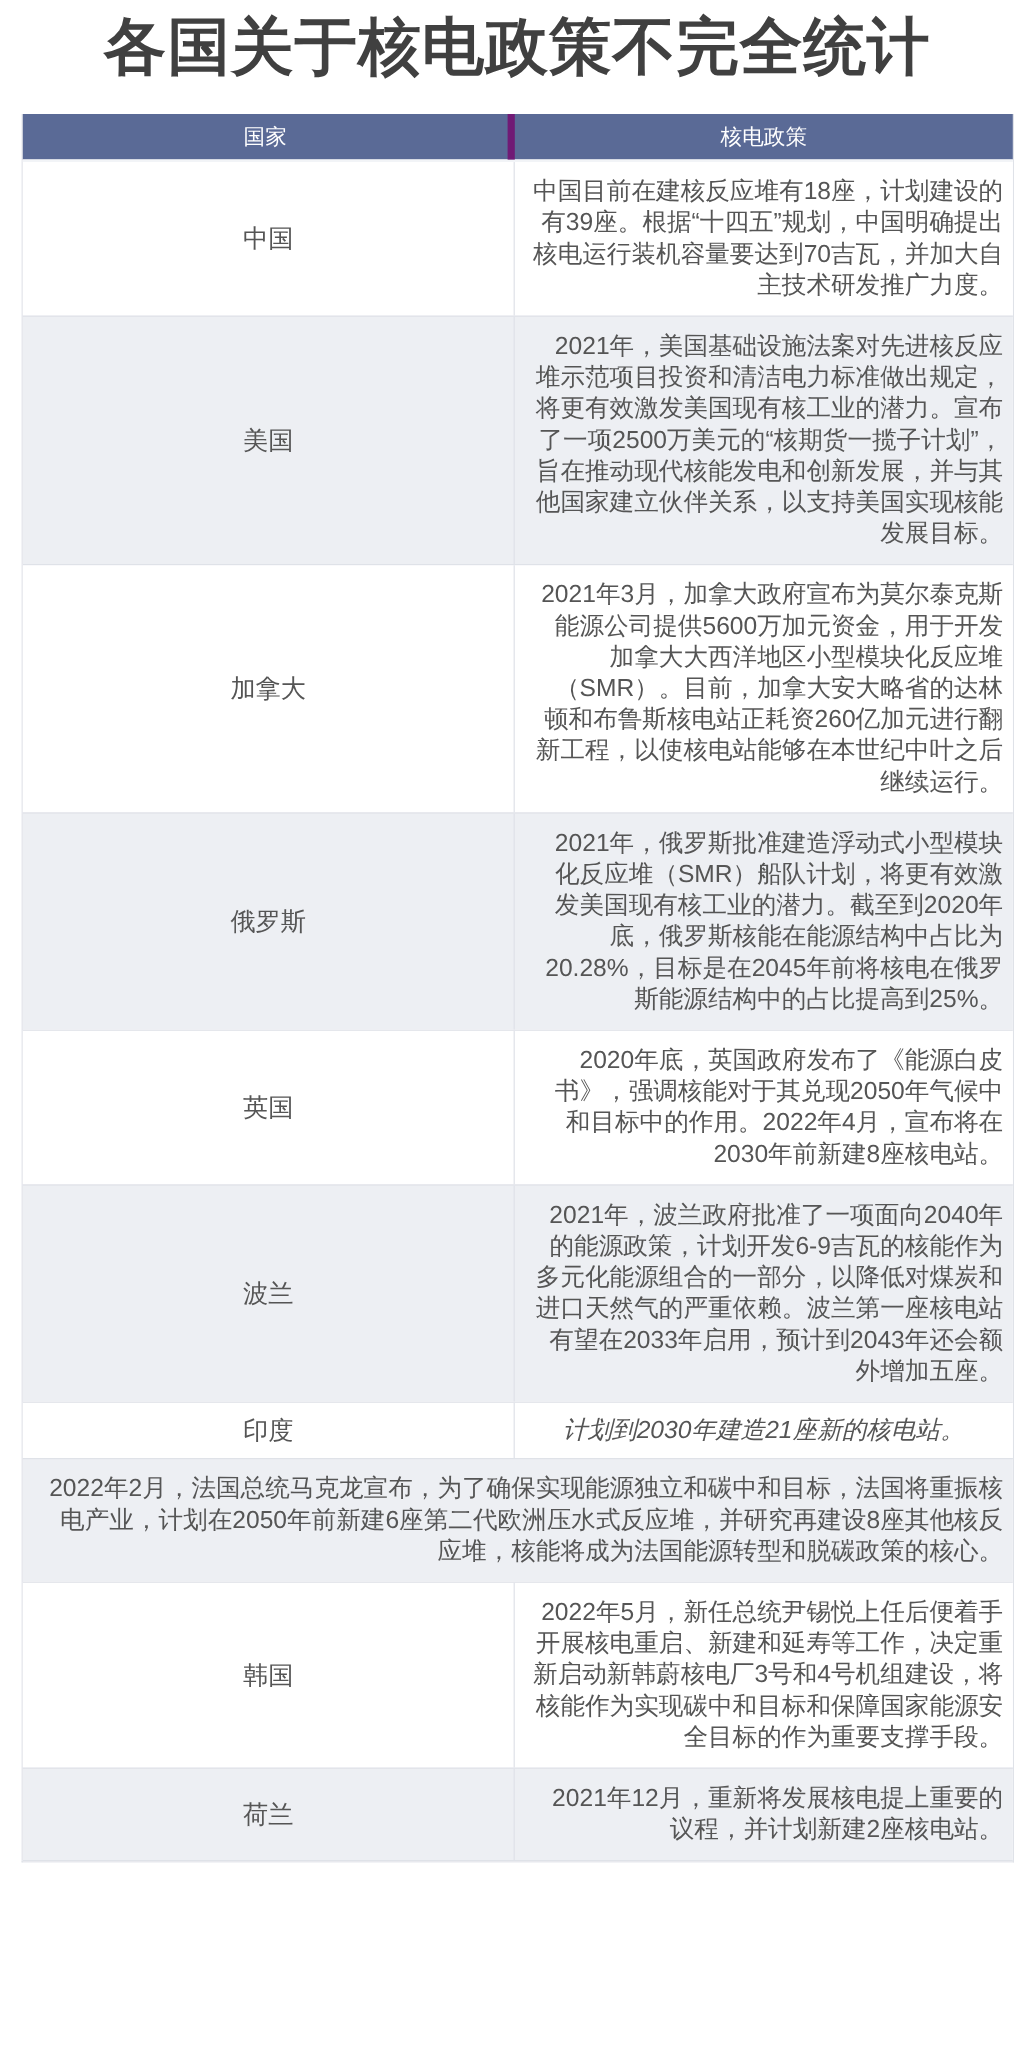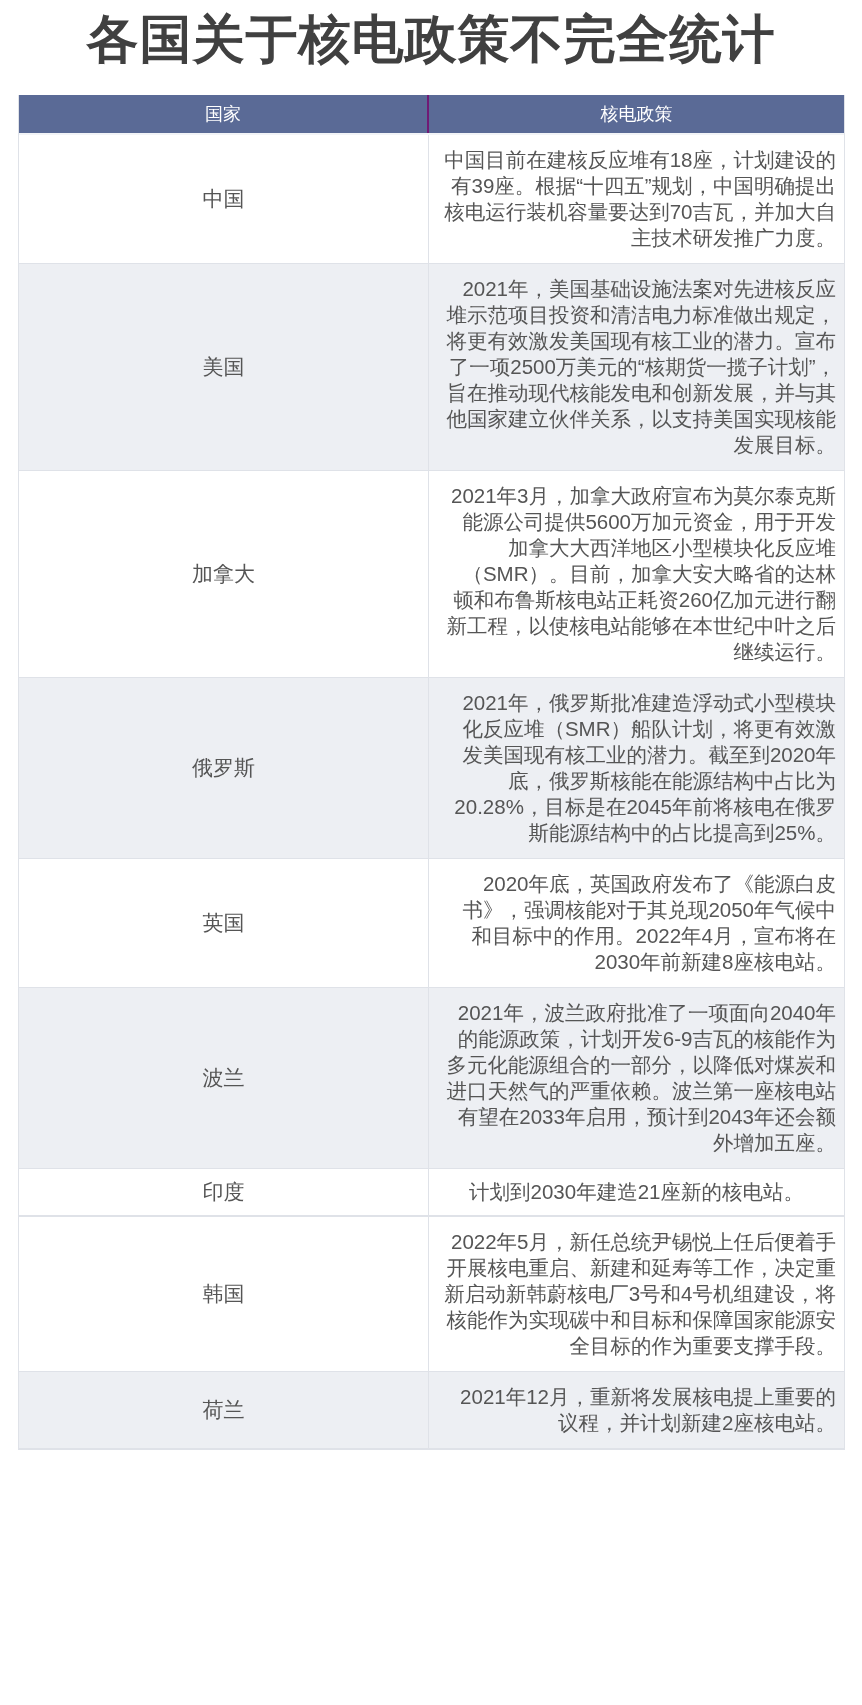--- a/index.html
+++ b/index.html
@@ -31,21 +31,21 @@
     color: var(--header-text, #ffffff);
     height: 38px;
   }
   .hcell {
     display: flex;
     align-items: center;
     justify-content: center;
     font-size: 18px;
     font-weight: 400;
   }
-  .hcell.country-col { width: 410px; border-right: 2px solid #701a75; }
+  .hcell.country-col { width: 410px; border-right: 6px solid #701a75; }
   .hcell.policy-col  { flex: 1; }
 
   .row {
     display: flex;
     background: var(--row-bg, #ffffff);
     border-top: 1px solid var(--border, #dfe2e8);
   }
   .thead + .tbody .row:first-child { border-top: 2px solid #f2f4f7; }
   .row.alt { background: var(--row-alt-bg, #edeff3); }
 
@@ -66,20 +66,21 @@
     line-height: 26px;
     padding: 12px 8px 12px 13px;
     text-align: right;
   }
   .cell.policy.center {
     display: flex;
     align-items: center;
     justify-content: center;
     text-align: center;
     padding: 10px 8px;
+    font-style: italic;
   }
 </style>
 </head>
 <body>
 
 <h1 class="page-title">各国关于核电政策不完全统计</h1>
 
 <div class="table">
   <div class="thead">
     <div class="hcell country-col">国家</div>
@@ -108,20 +109,21 @@
       </div>
       <div class="row alt">
         <div class="cell country">波兰</div>
         <div class="cell policy">2021年，波兰政府批准了一项面向2040年的能源政策，计划开发6-9吉瓦的核能作为多元化能源组合的一部分，以降低对煤炭和进口天然气的严重依赖。波兰第一座核电站有望在2033年启用，预计到2043年还会额外增加五座。</div>
       </div>
       <div class="row">
         <div class="cell country">印度</div>
         <div class="cell policy center">计划到2030年建造21座新的核电站。</div>
       </div>
       <div class="row alt">
+        <div class="cell policy">2022年2月，法国总统马克龙宣布，为了确保实现能源独立和碳中和目标，法国将重振核电产业，计划在2050年前新建6座第二代欧洲压水式反应堆，并研究再建设8座其他核反应堆，核能将成为法国能源转型和脱碳政策的核心。</div>
       </div>
       <div class="row">
         <div class="cell country">韩国</div>
         <div class="cell policy">2022年5月，新任总统尹锡悦上任后便着手开展核电重启、新建和延寿等工作，决定重新启动新韩蔚核电厂3号和4号机组建设，将核能作为实现碳中和目标和保障国家能源安全目标的作为重要支撑手段。</div>
       </div>
       <div class="row alt">
         <div class="cell country">荷兰</div>
         <div class="cell policy"> 2021年12月，重新将发展核电提上重要的议程，并计划新建2座核电站。</div>
       </div>
       <div class="row">

